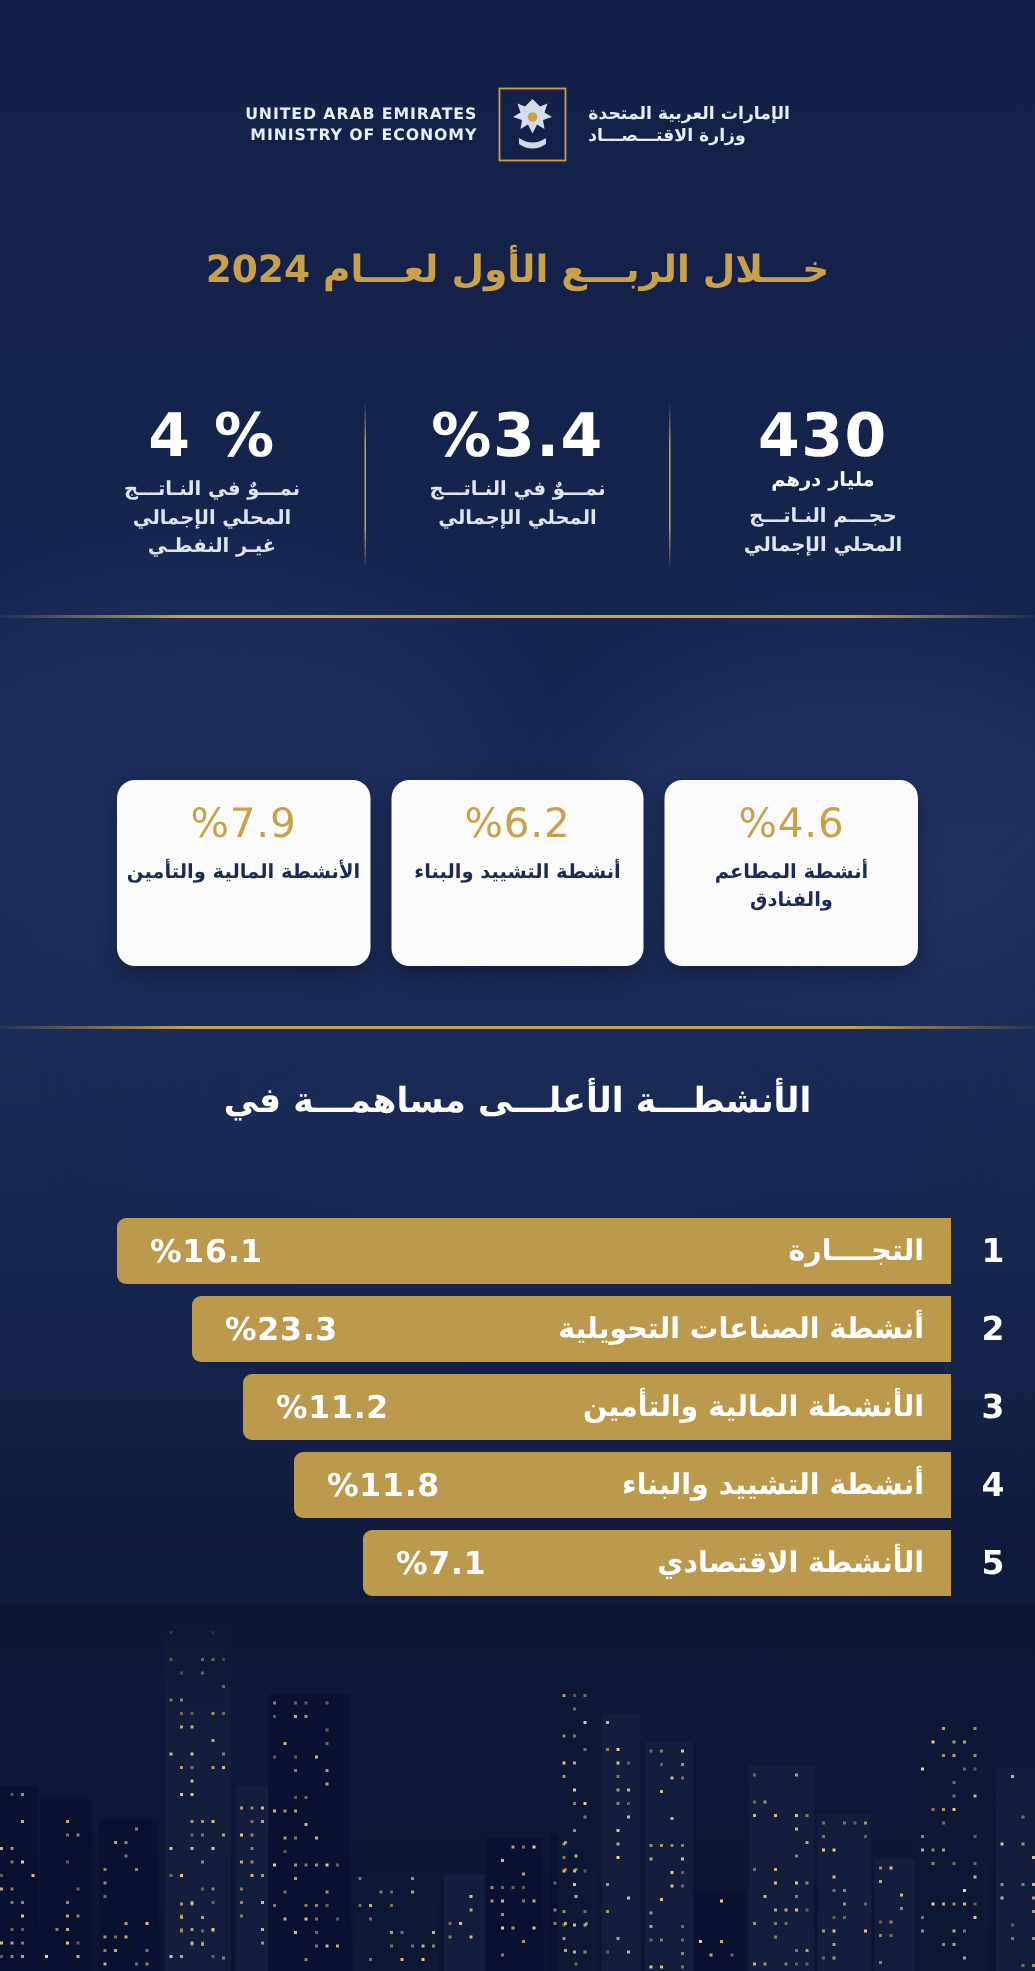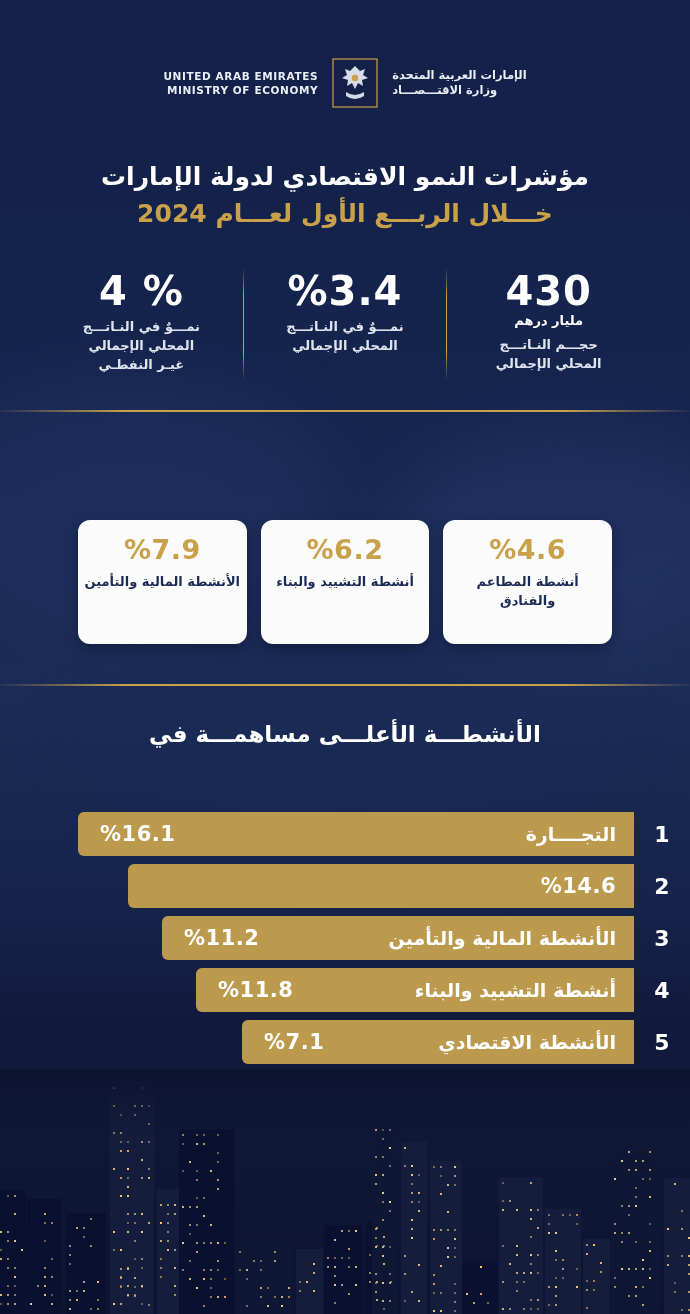--- a/index.html
+++ b/index.html
@@ -89,21 +89,21 @@
     display:flex; flex-direction:row; justify-content:space-between; gap:14px;
   }
   .card {
     flex:1; background:#fbfbfb; border-radius:12px;
     padding:14px 6px 16px; text-align:center;
     box-shadow:0 5px 14px rgba(0,0,0,.28);
     min-height:124px;
     display:flex; flex-direction:column; align-items:center; justify-content:flex-start;
   }
   .card .pct {
-    color:#c9a14a; font-size:27px; font-weight:bold; line-height:32px; letter-spacing:.5px;
+    color:#c9a14a; font-size:27px; font-weight:normal; line-height:32px; letter-spacing:.5px;
   }
   .card .nm {
     color:#1b2b55; font-size:13px; font-weight:bold; line-height:19px; margin-top:6px;
   }
 
   
   .sec3-title {
     position:absolute; top:718px; left:0; right:0; text-align:center;
   }
   .sec3-l1 { color:#ffffff; font-size:23px; font-weight:bold; line-height:32px; letter-spacing:.5px; }
@@ -162,21 +162,20 @@
       </svg>
     </span>
 
     <div class="logo-en">
       <div>UNITED ARAB EMIRATES</div>
       <div>MINISTRY OF ECONOMY</div>
     </div>
   </div>
 
   <div class="title-block">
-    <div class="title-main">مؤشرات النمو الاقتصادي لدولة الإمارات</div>
     <div class="title-sub">خـــلال الربـــع الأول لعـــام 2024</div>
   </div>
 
   <div class="kpis">
     <div class="kpi">
       <div class="val">430</div>
       <div class="unit">مليار درهم</div>
       <div class="lbl" style="white-space:pre-line">حجـــم النـاتـــج
 المحلي الإجمالي</div>
     </div>
@@ -231,21 +230,22 @@
       <div class="rank-num">1</div>
       <div class="rank-bar" style="width:556px;">
         <span class="rank-name">التجــــارة</span>
         <span class="rank-val">%16.1</span>
       </div>
     </div>
 
     <div class="rank-row">
       <div class="rank-num">2</div>
       <div class="rank-bar" style="width:506px;">
-        <span class="rank-val">%14.6</span>
+        <span class="rank-name">أنشطة الصناعات التحويلية</span>
+        <span class="rank-val">%23.3</span>
       </div>
     </div>
 
     <div class="rank-row">
       <div class="rank-num">3</div>
       <div class="rank-bar" style="width:472px;">
         <span class="rank-name">الأنشطة المالية والتأمين</span>
         <span class="rank-val">%11.2</span>
       </div>
     </div>

